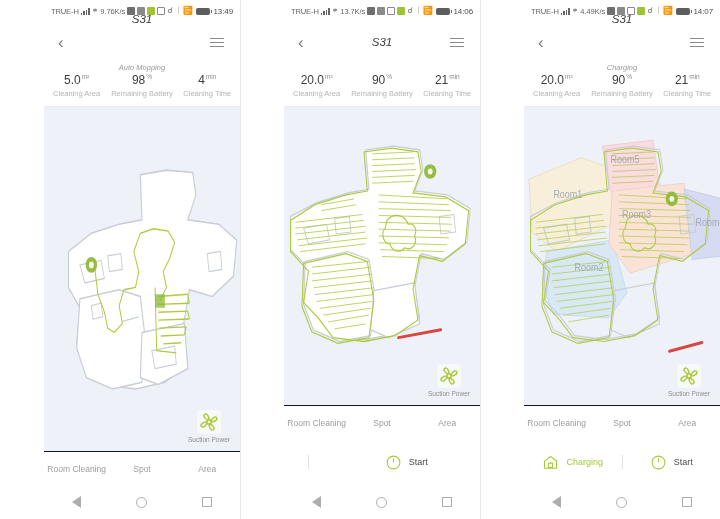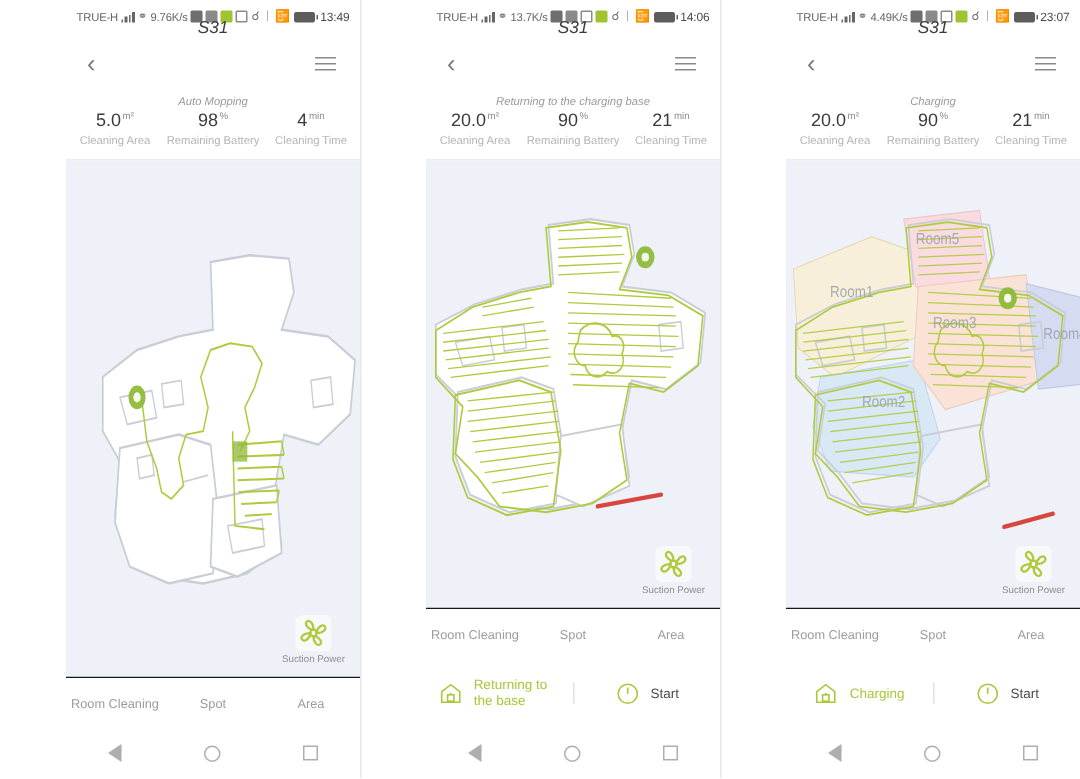--- a/index.html
+++ b/index.html
@@ -406,21 +406,20 @@
         <span class="glyph">📴</span>
         <span class="batt"></span>
         <span class="clock">14:06</span>
       </div>
     </div>
 
     <div class="header">
       <div class="back-btn">‹</div>
       <div class="title-wrap">
         <div class="dev-title">S31</div>
-        <div class="dev-sub">Returning to the charging base</div>
       </div>
       <div class="menu-btn">
           <span></span>
           <span></span>
           <span></span>
         </div>
     </div>
 
     <div class="stats">
       <div class="stat">
@@ -482,28 +481,20 @@
       </div>
     </div>
 
     <div class="modes">
       <div class="mode">Room Cleaning</div>
       <div class="mode">Spot</div>
       <div class="mode">Area</div>
     </div>
 
     <div class="actions">
-      <div class="action">
-        <svg width="17" height="17" viewBox="0 0 24 24" fill="none" stroke="#a6c93a" stroke-width="1.5">
-          <path d="M3.5 10 L12 3.5 L20.5 10 L20.5 20 L3.5 20 Z"></path>
-          <rect x="9" y="13" width="6" height="6"></rect>
-          <path d="M12 11 L12 13"></path>
-        </svg>
-        <span class="action-label lbl-green">Returning to the base</span>
-      </div>
       <div class="divider"></div>
       <div class="action">
         <svg width="17" height="17" viewBox="0 0 24 24" fill="none" stroke="#a6c93a" stroke-width="1.5">
           <circle cx="12" cy="12" r="9"></circle>
           <path d="M12 6 L12 12"></path>
         </svg>
         <span class="action-label lbl-dark">Start</span>
       </div>
     </div>
 
@@ -536,21 +527,21 @@
         <span class="tinyicon ic-dark"></span>
         <span class="tinyicon ic-gray"></span>
         <span class="tinyicon ic-outline"></span>
         <span class="tinyicon ic-green"></span>
       </div>
       <div class="sb-right">
         <span class="glyph">☌</span>
         <span class="glyph">ᛁ</span>
         <span class="glyph">📴</span>
         <span class="batt"></span>
-        <span class="clock">23:07</span>
+        <span class="clock">14:07</span>
       </div>
     </div>
 
     <div class="header">
       <div class="back-btn">‹</div>
       <div class="title-wrap">
         <div class="dev-title">S31</div>
         <div class="dev-sub">Charging</div>
       </div>
       <div class="menu-btn">

